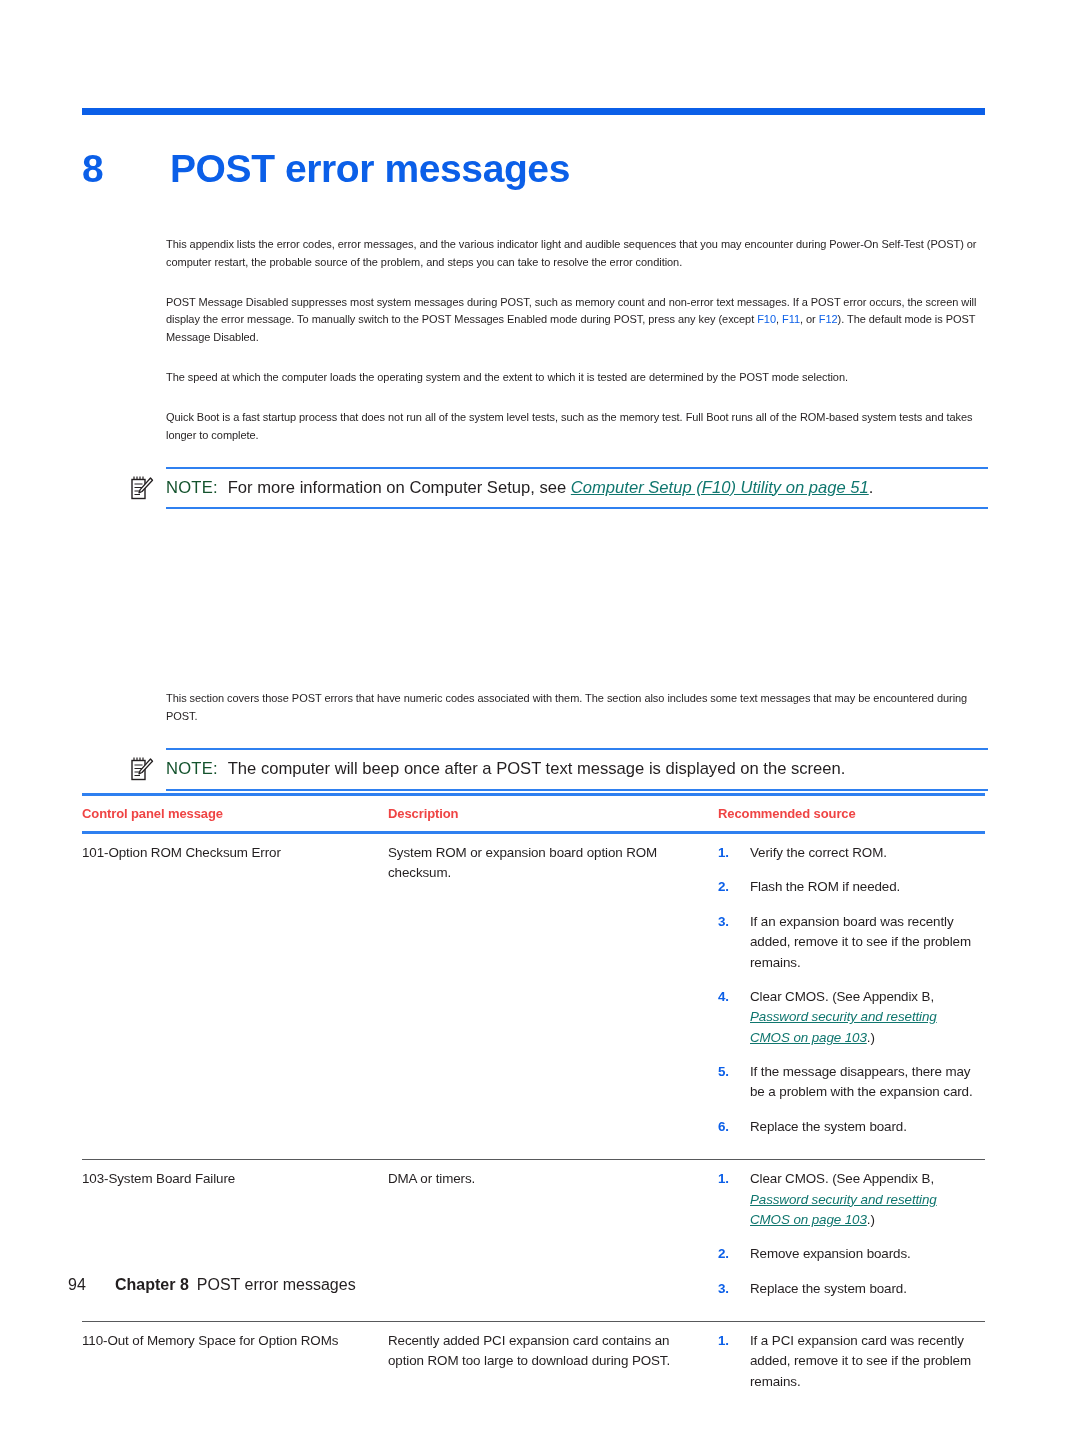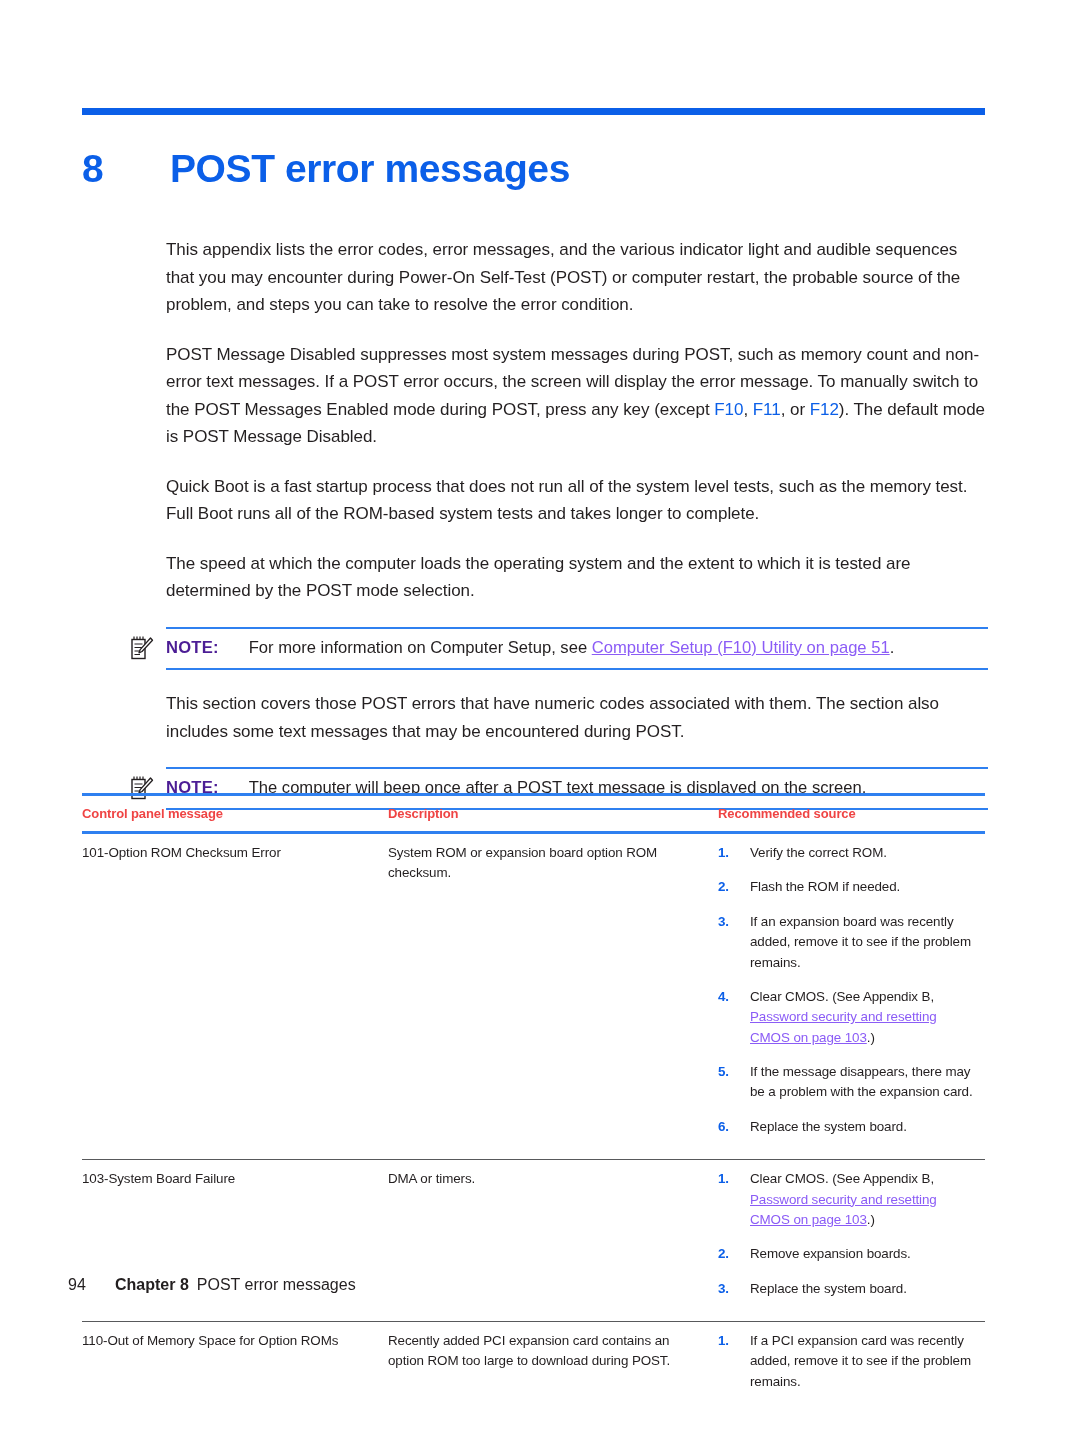--- a/index.html
+++ b/index.html
@@ -52,28 +52,29 @@
 
   
   .body-col {
     position: absolute;
     left: 166px;
     top: 236px;
     width: 822px;
   }
   p.para {
     margin: 0 0 22px 0;
-    font-size: 17px;
+    font-size: 11px;
     line-height: 1.62;
     color: #231f20;
     letter-spacing: -0.05px;
   }
   a.xref, .xref {
-    color: #8b5cf6;
+    color: #0f766e;
     text-decoration: underline;
+    font-style: italic;
   }
   .keyref {
     color: #0b5fe8;
     text-decoration: none;
   }
 
   
   .note {
     position: relative;
     margin: 4px 0 0 0;
@@ -86,24 +87,24 @@
     line-height: 1.5;
   }
   .note .note-icon {
     position: absolute;
     left: -36px;
     top: 6px;
     width: 24px;
     height: 26px;
   }
   .note .note-label {
-    color: #4c1d95;
-    font-weight: bold;
+    color: #14532d;
+    font-weight: normal;
     flex: 0 0 auto;
-    margin-right: 30px;
+    margin-right: 10px;
     letter-spacing: 0.2px;
   }
   .note .note-text { flex: 1 1 auto; }
 
   
   .section-heading {
     position: absolute;
     left: 82px;
     width: 903px;
     font-size: 27px;
@@ -192,22 +193,22 @@
     <span class="chapter-num">8</span>
     <span class="chapter-name">POST error messages</span>
   </h1>
 
   <div class="body-col">
 
     <p class="para">This appendix lists the error codes, error messages, and the various indicator light and audible sequences that you may encounter during Power-On Self-Test (POST) or computer restart, the probable source of the problem, and steps you can take to resolve the error condition.</p>
 
     <p class="para"><span>POST Message Disabled suppresses most system messages during POST, such as memory count and non-error text messages. If a POST error occurs, the screen will display the error message. To manually switch to the POST Messages Enabled mode during POST, press any key (except </span><span class="keyref">F10</span><span>, </span><span class="keyref">F11</span><span>, or </span><span class="keyref">F12</span><span>). The default mode is POST Message Disabled.</span></p>
 
+    <p class="para">The speed at which the computer loads the operating system and the extent to which it is tested are determined by the POST mode selection.</p>
     <p class="para">Quick Boot is a fast startup process that does not run all of the system level tests, such as the memory test. Full Boot runs all of the ROM-based system tests and takes longer to complete.</p>
-    <p class="para">The speed at which the computer loads the operating system and the extent to which it is tested are determined by the POST mode selection.</p>
 
     <div class="note">
       <span class="note-icon">
         <svg viewBox="0 0 24 26" width="24" height="26" aria-hidden="true">
           <rect x="2" y="4.5" width="13" height="19" fill="#ffffff" stroke="#231f20" stroke-width="1.4"></rect>
           <line x1="4.5" y1="9" x2="12.5" y2="9" stroke="#231f20" stroke-width="1"></line>
           <line x1="4.5" y1="12.5" x2="12.5" y2="12.5" stroke="#231f20" stroke-width="1"></line>
           <line x1="4.5" y1="16" x2="12.5" y2="16" stroke="#231f20" stroke-width="1"></line>
           <line x1="4.5" y1="19.5" x2="10" y2="19.5" stroke="#231f20" stroke-width="1"></line>
           <line x1="4" y1="1.5" x2="4" y2="5" stroke="#231f20" stroke-width="1.2"></line>

